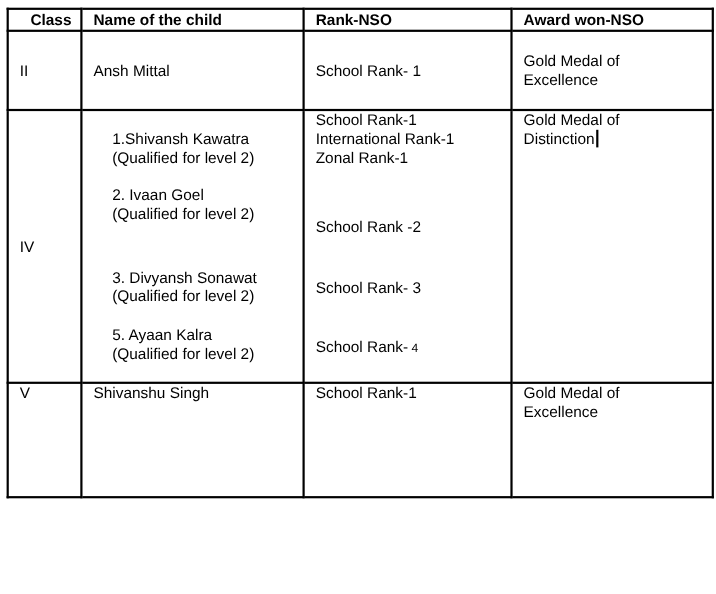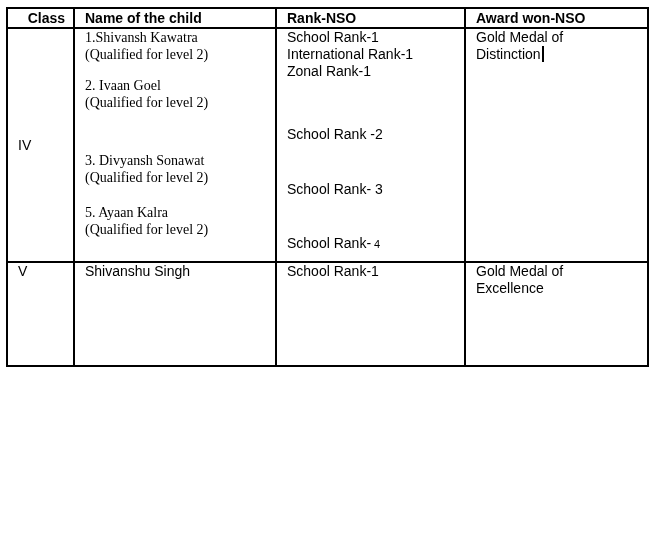--- a/index.html
+++ b/index.html
@@ -44,21 +44,21 @@
   .pt9  { padding-top: 9px; }
   .pt11 { padding-top: 11px; }
   .pt62 { padding-top: 62px; }
   .pt28 { padding-top: 28px; }
   .class-cell {
     text-align: center;
     padding-left: 0;
     padding-right: 12px;
   }
   .pre { white-space: pre-line; }
-  .student-entry { margin: 0; font-family: Liberation Serif, serif; }
+  .student-entry { margin: 17px; }
   .mb14 { margin-bottom: 14px; }
   .mb41 { margin-bottom: 41px; }
   .mb18 { margin-bottom: 18px; }
   .rank-block { margin: 0; }
   .mb46 { margin-bottom: 46px; }
   .mb38 { margin-bottom: 38px; }
   .mb33 { margin-bottom: 37px; }
   .small-digit { font-size: 11px; }
   .caret {
     display: inline-block;
@@ -82,20 +82,35 @@
   <thead>
     <tr>
       <th class="class-col">Class</th>
       <th>Name of the child</th>
       <th>Rank-NSO</th>
       <th>Award won-NSO</th>
     </tr>
   </thead>
   <tbody>
 
+    <tr class="r2">
+      <td class="v-mid class-cell">
+        <span>II</span>
+      </td>
+      <td class="v-mid">
+        <span>Ansh Mittal</span>
+      </td>
+      <td class="v-mid">
+        <span class="pre">School Rank- 1</span>
+      </td>
+      <td class="v-mid">
+        <span class="pre">Gold Medal of
+Excellence</span>
+      </td>
+    </tr>
 
 
     <tr class="r4">
       <td class="v-mid class-cell">
         <span>IV</span>
       </td>
       <td class="v-top pt9">
         <div class="student-entry mb14">
           <div>1.Shivansh Kawatra</div>
           <div>(Qualified for level 2)</div>

